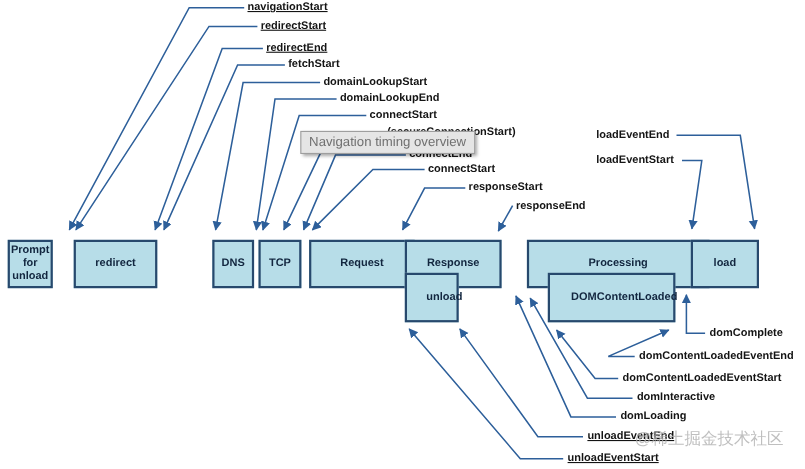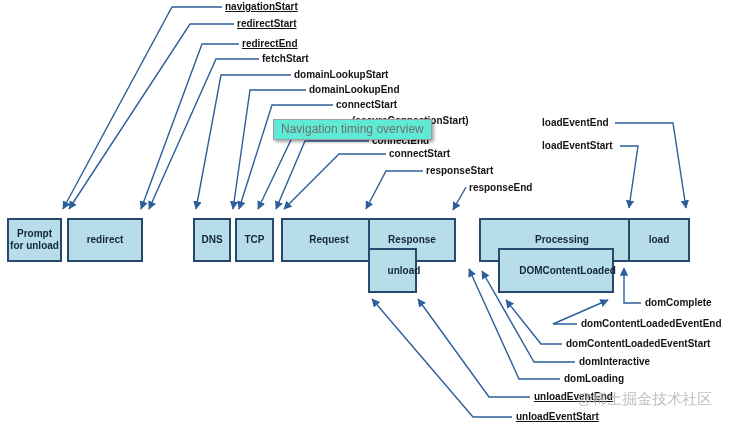--- a/index.html
+++ b/index.html
@@ -16,21 +16,21 @@
   }
   .phase{top:218px;height:44px;z-index:2;}
   .subphase{top:248px;height:45px;z-index:3;padding-left:23px;}
   .evt{
     position:absolute;z-index:4;white-space:nowrap;
     font-weight:bold;font-size:10px;color:#141414;line-height:10px;
   }
   .evt.u{text-decoration:underline;}
   .tooltip{
     position:absolute;left:273px;top:119px;z-index:6;
-    background:#5eead4;border:1px solid #9e9e9e;
+    background:#e5e5e5;border:1px solid #9e9e9e;
     box-shadow:2px 2px 3px rgba(0,0,0,0.35);
     color:#707070;font-size:12px;line-height:19px;padding:0 7px;white-space:nowrap;
   }
   .watermark{
     position:absolute;left:577px;top:390px;z-index:7;
     color:rgba(175,175,175,0.8);font-size:15px;white-space:nowrap;
   }
 </style>
 </head>
 <body>
@@ -61,21 +61,21 @@
       <path d="M641,303 H624 V268" marker-end="url(#arw)"></path>
       <path d="M577,324 H553 L608,300" marker-end="url(#arw)"></path>
       <path d="M562,344 H541 L506,300" marker-end="url(#arw)"></path>
       <path d="M575,362 H534 L482,271" marker-end="url(#arw)"></path>
       <path d="M560,379 H519 L469,269" marker-end="url(#arw)"></path>
       <path d="M530,397 H489 L418,299" marker-end="url(#arw)"></path>
       <path d="M512,417 H473 L372,299" marker-end="url(#arw)"></path>
     </g>
   </svg>
 
-  <div class="phase" style="left:7px;width:55px;">Prompt for unload</div>
+  <div class="phase" style="left:7px;width:41px;">Prompt for unload</div>
   <div class="phase" style="left:67px;width:76px;">redirect</div>
   <div class="phase" style="left:193px;width:38px;">DNS</div>
   <div class="phase" style="left:235px;width:39px;">TCP</div>
   <div class="phase" style="left:281px;width:96px;">Request</div>
   <div class="phase" style="left:368px;width:88px;">Response</div>
   <div class="phase" style="left:479px;width:166px;">Processing</div>
   <div class="phase" style="left:628px;width:62px;">load</div>
 
   <div class="subphase" style="left:368px;width:49px;">unload</div>
   <div class="subphase" style="left:498px;width:116px;">DOMContentLoaded</div>

